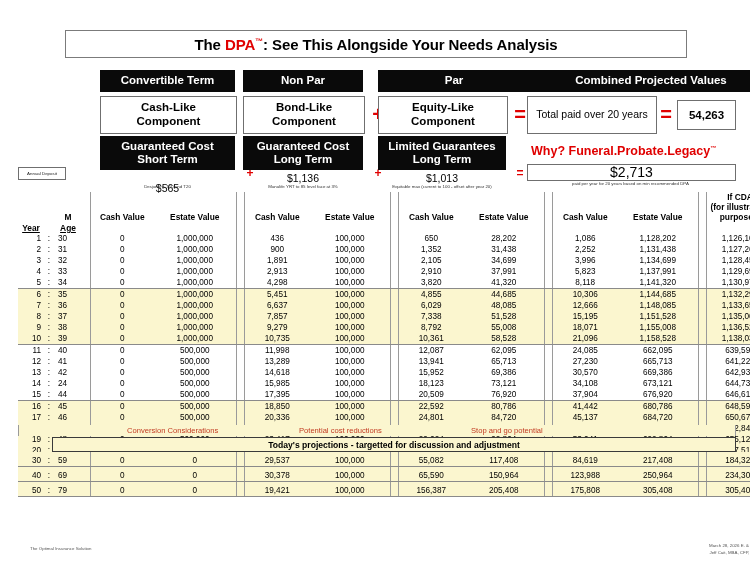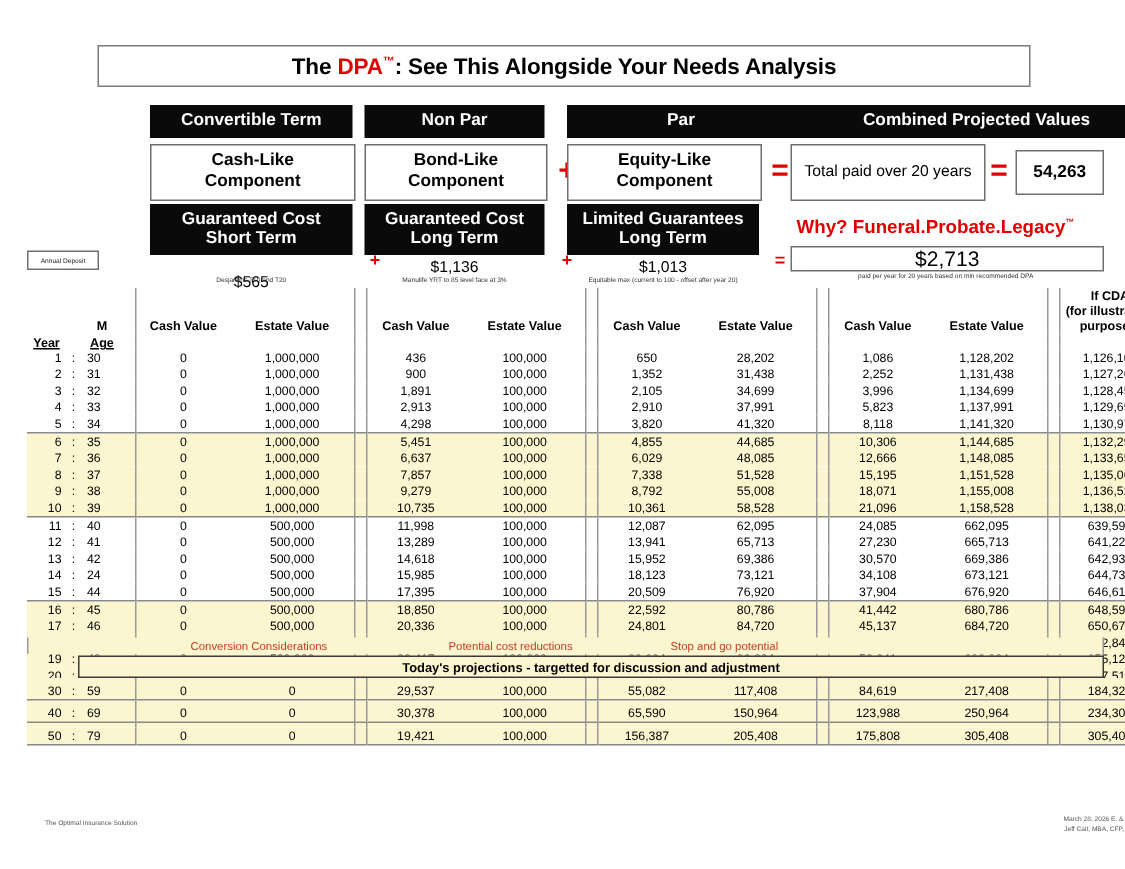--- a/index.html
+++ b/index.html
@@ -646,21 +646,21 @@
             <td></td>
             <td class="c grp">657,516</td>
           </tr>
         </tbody>
     </table>
   </div>
 
   <div class="annot">
     <span style="left:108px">Conversion Considerations</span>
     <span style="left:280px">Potential cost reductions</span>
-    <span style="left:428px">Stop and go potential</span>
+    <span style="left:452px">Stop and go potential</span>
   </div>
 
   <div class="today">
     <span>Today's projections - targetted for discussion and adjustment</span>
   </div>
 
   <div class="tbl" style="top:452px">
     <table>
       <colgroup>
         <col style="width:26px">

